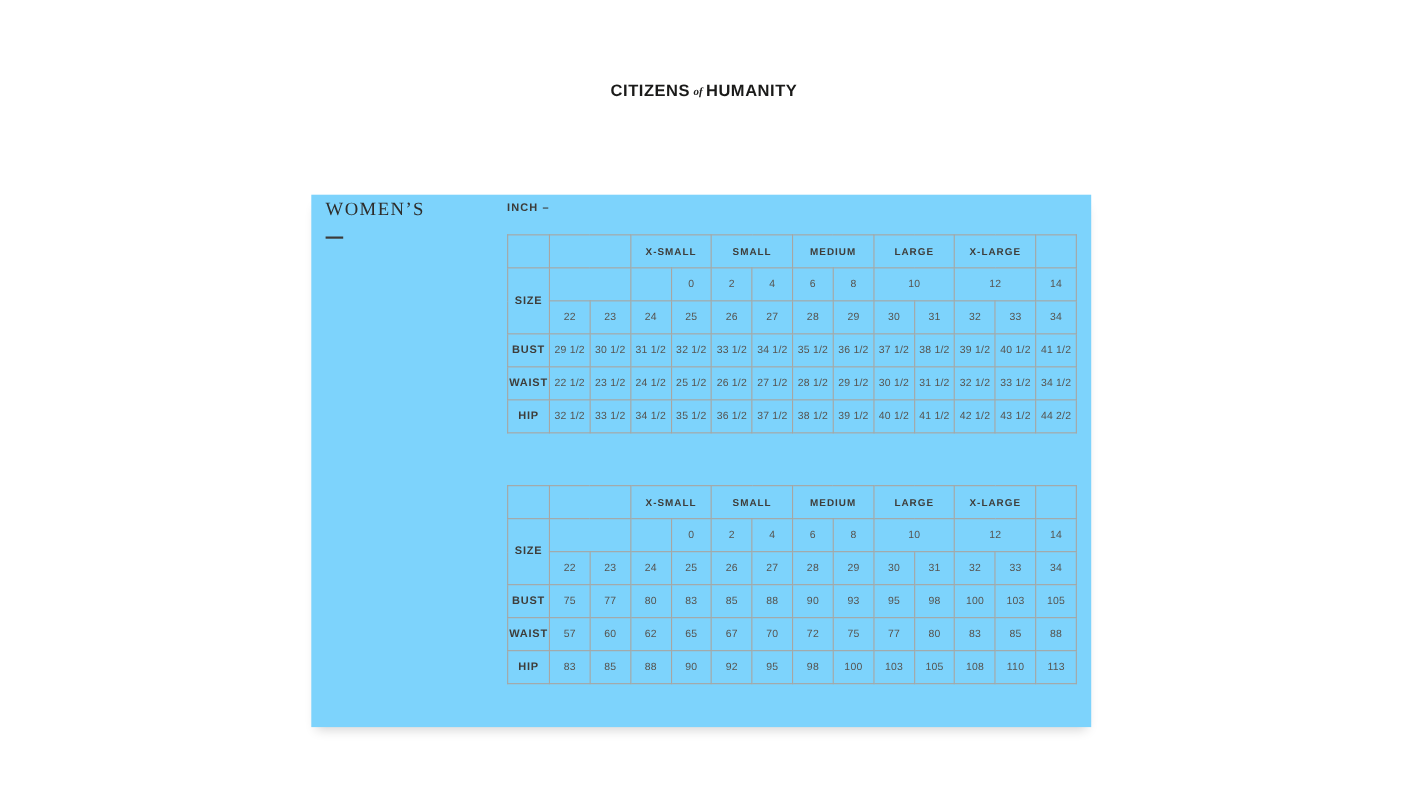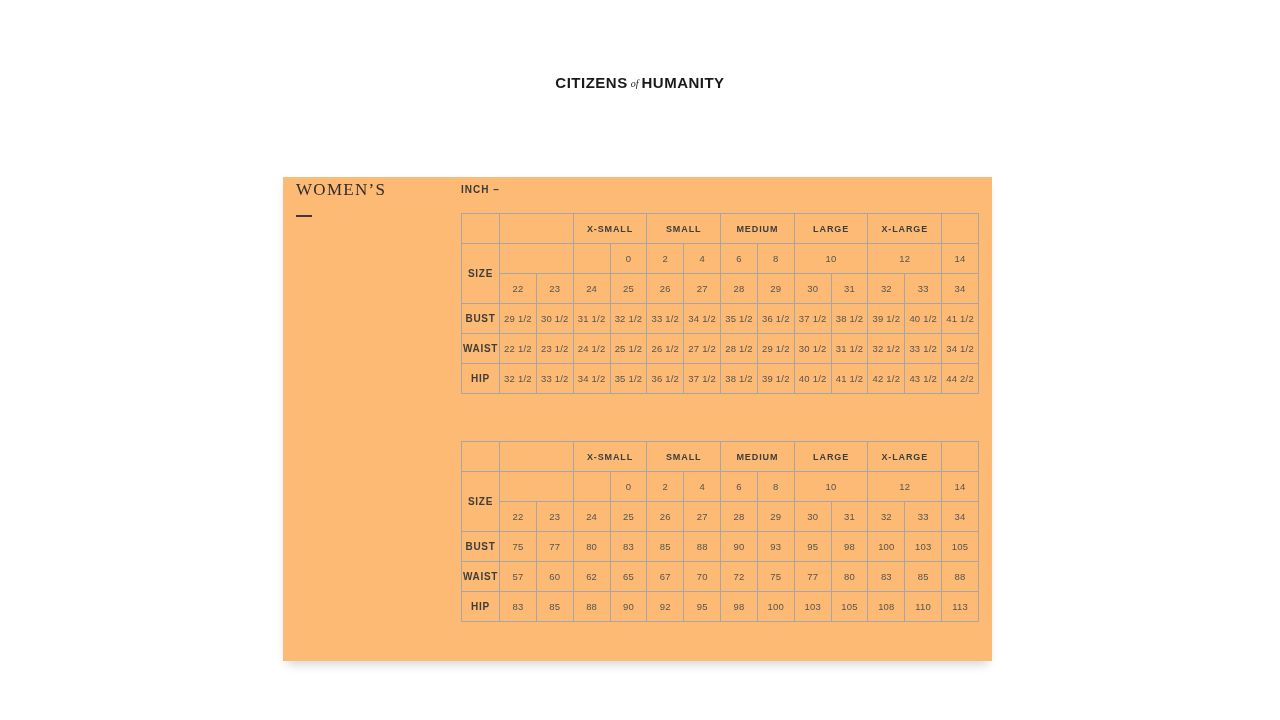--- a/index.html
+++ b/index.html
@@ -8,26 +8,26 @@
     background: #ffffff; font-family: "Liberation Sans", sans-serif;
   }
   
   .logo {
     position: absolute; top: 74px; left: 0; width: 100%;
     text-align: center; color: #1a1a19; white-space: nowrap;
   }
   .logo .big { font-size: 15px; font-weight: bold; letter-spacing: 0.5px; }
   .logo .of {
     font-family: "Liberation Serif", serif; font-style: italic;
-    font-size: 10px; font-weight: normal; margin: 11px 3px; vertical-align: 1px;
+    font-size: 10px; font-weight: bold; margin: 11px 3px; vertical-align: 1px;
   }
   
   .panel {
     position: absolute; left: 283px; top: 177px; width: 709px; height: 484px;
-    background: #fdba74;
+    background: #7dd3fc;
     box-shadow: 0 7px 10px -4px rgba(0,0,0,0.18);
     text-decoration: underline;
   }
   .women { position: absolute; left: 13px; top: 3px; }
   .women h2 {
     margin: 0; font-family: "Liberation Serif", serif; font-weight: normal;
     font-size: 17px; letter-spacing: 1.3px; color: #2e2d2b;
   }
   .title-dash { margin-top: 15px; width: 16px; border-top: 2px solid #3c3b39; }
   

